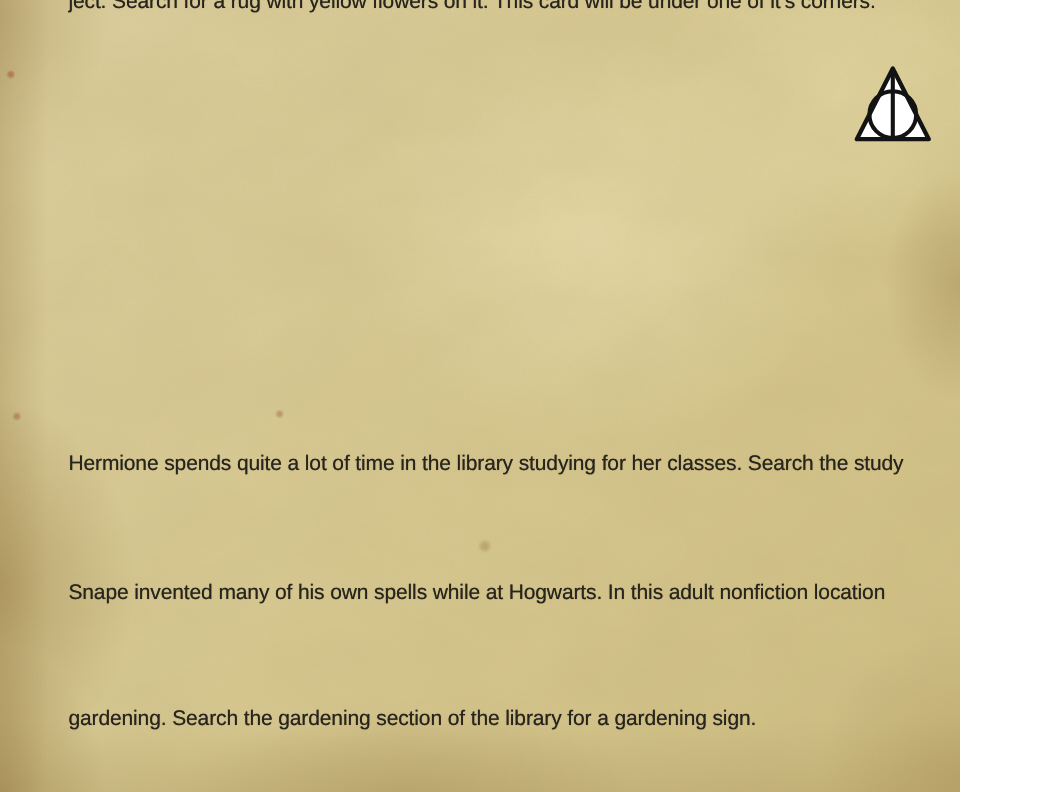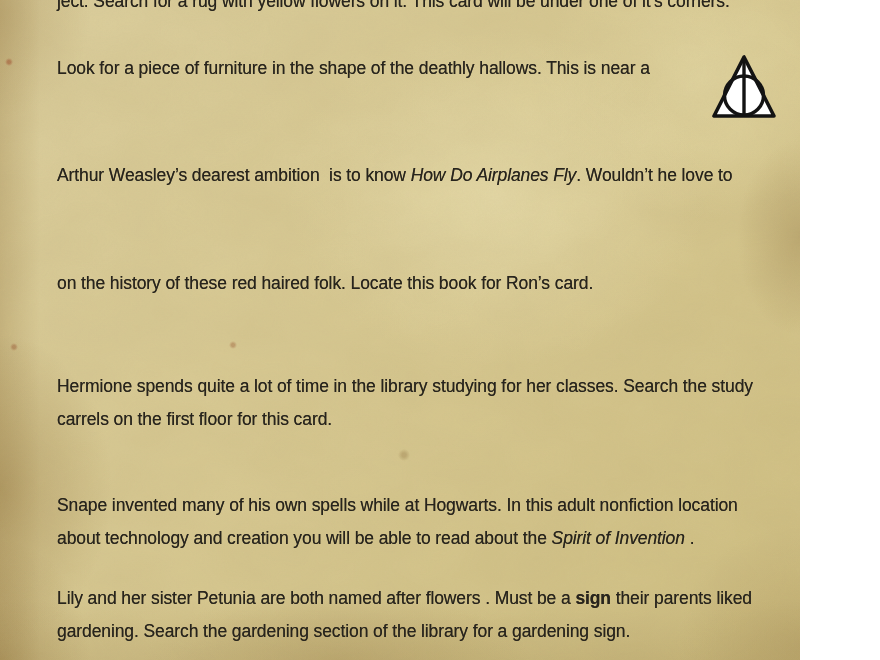--- a/index.html
+++ b/index.html
@@ -64,38 +64,32 @@
       </filter>
     </defs>
     <rect width="880" height="660" filter="url(#mottle)" opacity="0.55"></rect>
     <rect width="880" height="660" filter="url(#grain)" opacity="0.5"></rect>
   </svg>
 
   <div class="para" id="p0" style="color: rgb(39, 36, 29);">
       <div class="line"><span class="seg normal">ject. Search for a rug with yellow flowers on it. This card will be under one of it’s corners.</span></div>
     </div>
   <div class="para" id="p1" style="color: rgb(39, 36, 29);">
-      <div class="line"><span class="seg normal">Look for a piece of furniture in the shape of the deathly hallows. This is near a</span></div>
     </div>
   <div class="para" id="p2" style="color: rgb(39, 36, 29);">
-      <div class="line"><span class="seg normal">Arthur Weasley’s dearest ambition  is to know </span><span class="seg italic">How Do Airplanes Fly</span><span class="seg normal">. Wouldn’t he love to</span></div>
     </div>
   <div class="para" id="p3" style="color: rgb(39, 36, 29);">
-      <div class="line"><span class="seg normal">on the history of these red haired folk. Locate this book for Ron’s card.</span></div>
     </div>
   <div class="para" id="p4" style="color: rgb(39, 36, 29);">
       <div class="line"><span class="seg normal">Hermione spends quite a lot of time in the library studying for her classes. Search the study</span></div>
-      <div class="line"><span class="seg normal">carrels on the first floor for this card.</span></div>
     </div>
-  <div class="para" id="p5" style="color: rgb(39, 36, 29); margin-top: 12px;">
+  <div class="para" id="p5" style="color: rgb(39, 36, 29);">
       <div class="line"><span class="seg normal">Snape invented many of his own spells while at Hogwarts. In this adult nonfiction location</span></div>
-      <div class="line"><span class="seg normal">about technology and creation you will be able to read about the </span><span class="seg italic">Spirit of Invention</span><span class="seg normal"> .</span></div>
     </div>
   <div class="para" id="p6" style="color: rgb(39, 36, 29);">
-      <div class="line"><span class="seg normal">Lily and her sister Petunia are both named after flowers . Must be a </span><span class="seg bold">sign</span><span class="seg normal"> their parents liked</span></div>
       <div class="line"><span class="seg normal">gardening. Search the gardening section of the library for a gardening sign.</span></div>
     </div>
 
   <svg class="dh-icon" viewBox="0 0 66 66" xmlns="http://www.w3.org/2000/svg">
     <g id="dh-glyph">
       <polygon points="33,3 3,62 63,62" fill="#ffffff" stroke="#131313" stroke-width="3.6" stroke-linejoin="round"></polygon>
       <circle cx="33" cy="41.5" r="19.5" fill="none" stroke="#131313" stroke-width="3.4"></circle>
       <line x1="33" y1="3" x2="33" y2="62" stroke="#131313" stroke-width="3.4"></line>
     </g>
   </svg>

